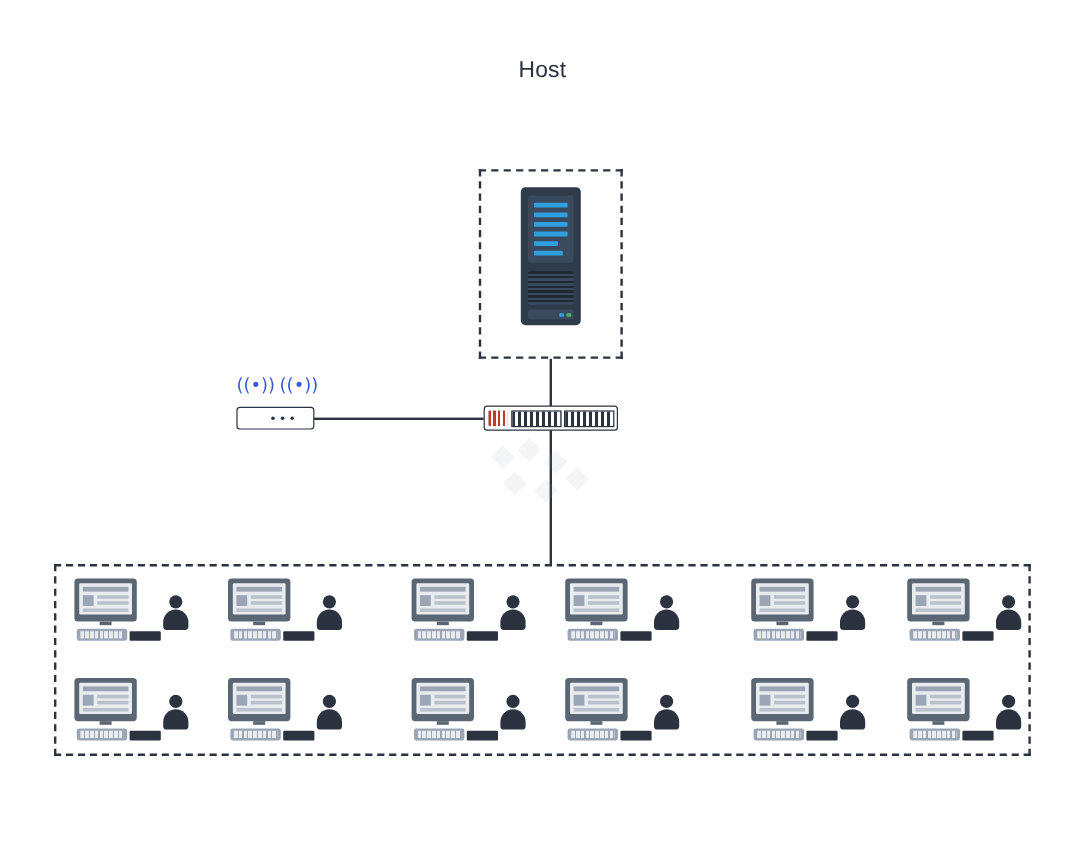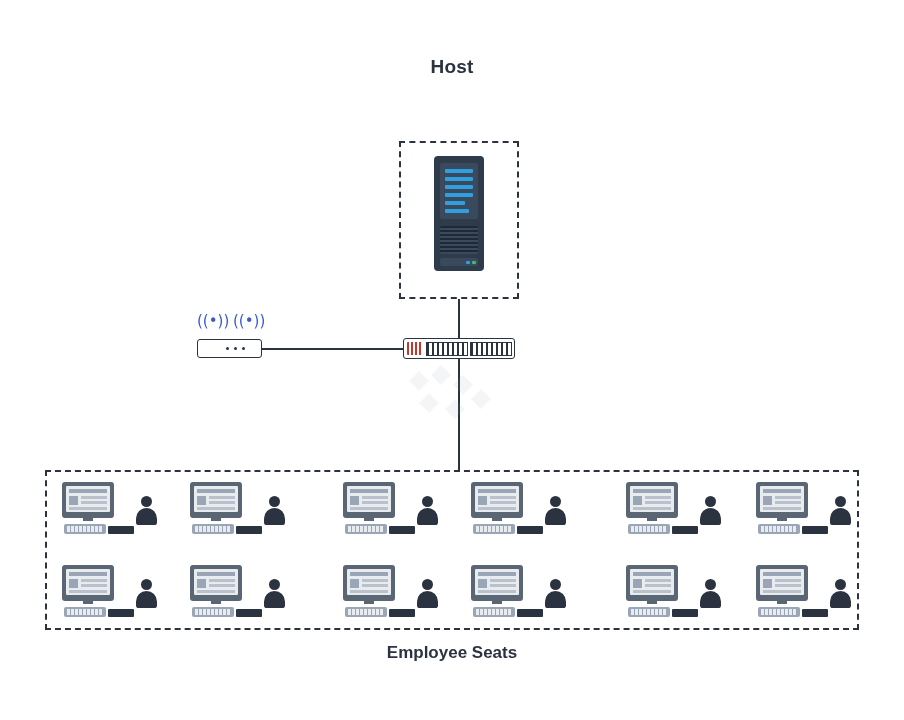--- a/index.html
+++ b/index.html
@@ -16,25 +16,25 @@
     width: 904px;
     height: 720px;
     overflow: hidden;
     background: #ffffff;
   }
 
   
   .title-host {
     position: absolute;
     left: 0;
-    top: 56px;
+    top: 48px;
     width: 904px;
     text-align: center;
     font-size: 19px;
-    font-weight: bold;
+    font-weight: normal;
     color: #2b3340;
     letter-spacing: 0.2px;
   }
   .subtitle-host {
     position: absolute;
     left: 0;
     top: 86px;
     width: 904px;
     text-align: center;
     font-size: 13.5px;
@@ -632,15 +632,14 @@
     <div class="keyboard">
         <div class="keys"></div>
       </div>
     <div class="tower"></div>
     <div class="person">
         <div class="head"></div>
         <div class="body"></div>
       </div>
   </div>
 
-  <div class="title-seats">Employee Seats</div>
 
 </div>
 
 </body></html>

